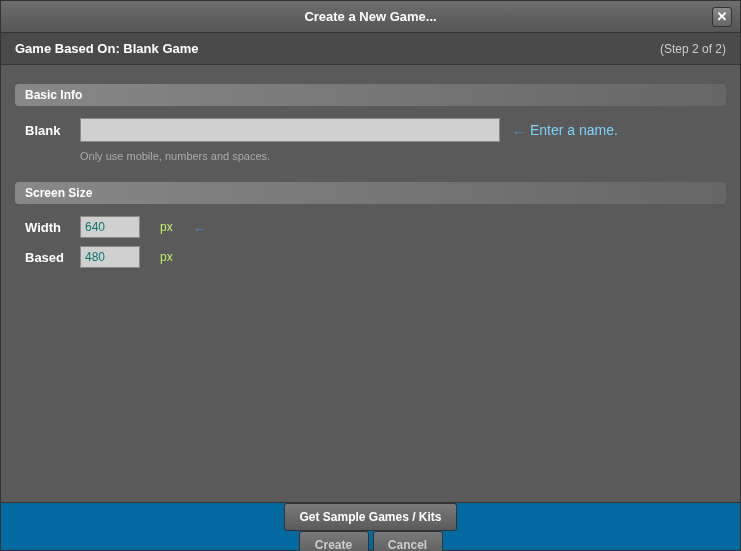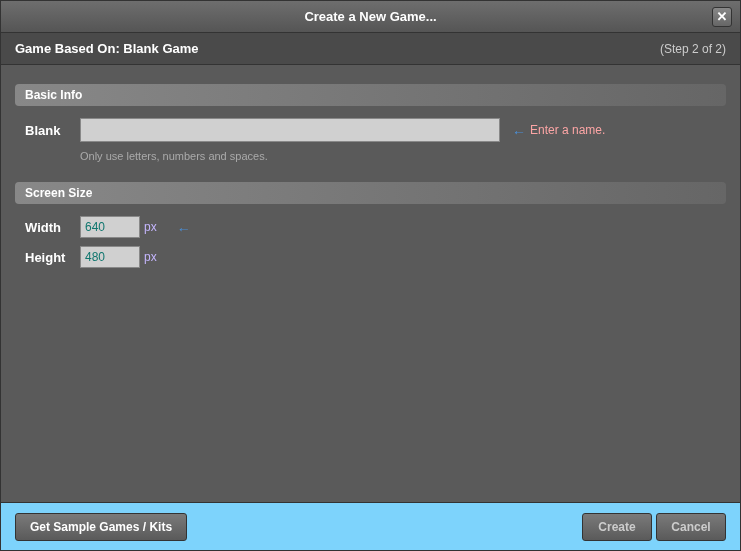--- a/index.html
+++ b/index.html
@@ -137,62 +137,63 @@
       margin-left: 12px;
       gap: 4px;
     }
 
     .hint-arrow {
       color: #4a90d9;
       font-size: 14px;
     }
 
     .hint-text {
-      color: #fca5a5;
-      font-size: 12px;
+      color: #7dd3fc;
+      font-size: 14px;
     }
 
     .hint-note {
       color: #aaa;
       font-size: 11px;
       padding-left: 65px;
       margin-top: 4px;
       margin-bottom: 8px;
     }
 
     .px-label {
-      color: #c4b5fd;
-      font-size: 12px;
-      margin-left: 4px;
+      color: #bef264;
+      font-size: 12px;
+      margin-left: 20px;
     }
 
     .size-input {
       width: 60px;
       height: 22px;
       background: #d0d0d0;
       border: 1px solid #888;
       padding: 2px 4px;
       font-size: 12px;
       color: #0f766e;
       outline: none;
     }
 
     .mobile-hint-text {
       color: #aaa;
       font-size: 12px;
     }
 
     .footer {
       height: 48px;
-      background: #7dd3fc;
+      background: #0369a1;
       border-top: 1px solid #333;
       display: flex;
       align-items: center;
       justify-content: space-between;
       padding: 0 14px;
+      flex-direction: column;
     }
 
     .footer-left {
       display: flex;
       align-items: center;
       gap: 8px;
     }
 
     .footer-right {
       display: flex;
@@ -252,37 +253,37 @@
 
       <div class="form-row">
         <span class="form-label">Blank</span>
         <input class="name-input" type="text" placeholder="" style="">
         <div class="hint-area">
           <span class="hint-arrow">←</span>
           <span class="hint-text">Enter a name.</span>
         </div>
       </div>
 
-      <div class="hint-note">Only use letters, numbers and spaces.</div>
+      <div class="hint-note">Only use mobile, numbers and spaces.</div>
     </div>
 
     <div class="section">
       <div class="section-header">Screen Size</div>
 
       <div class="form-row">
         <span class="form-label">Width</span>
         <input class="size-input" type="text" value="640" style="">
         <span class="px-label">px</span>
         <div class="hint-area" style="margin-left:20px;">
           <span class="hint-arrow">←</span>
         </div>
       </div>
 
       <div class="form-row">
-        <span class="form-label">Height</span>
+        <span class="form-label">Based</span>
         <input class="size-input" type="text" value="480" style="">
         <span class="px-label">px</span>
       </div>
     </div>
 
   </div>
 
   <div class="footer">
     <div class="footer-left">
       <button class="btn btn-sample">Get Sample Games / Kits</button>

